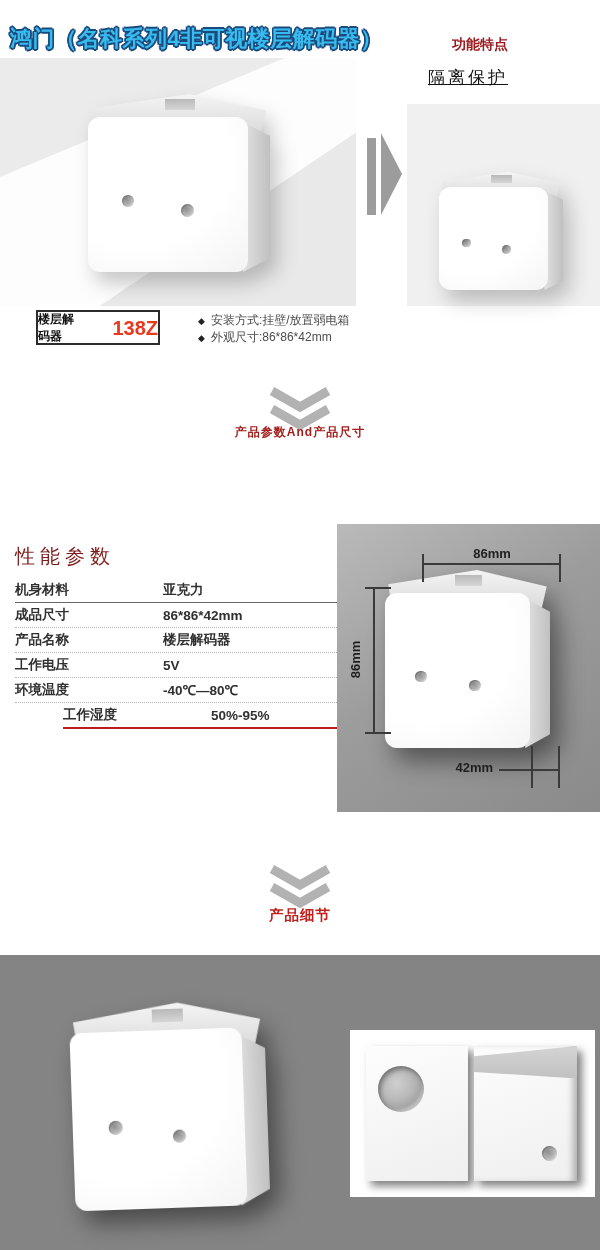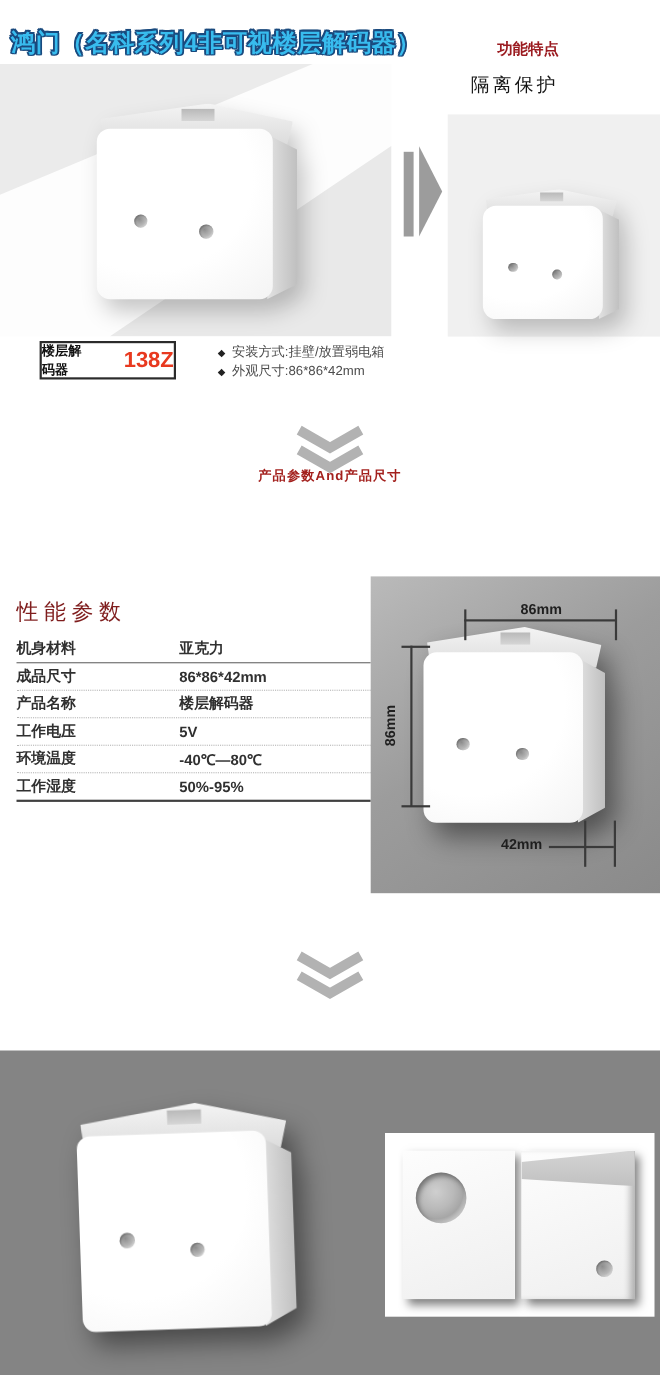--- a/index.html
+++ b/index.html
@@ -36,21 +36,21 @@
     background:radial-gradient(130% 120% at 30% 30%,#ffffff 45%,#f5f5f5 75%,#ebebeb 100%);}
   .hole{position:absolute;width:8%;padding-top:8%;border-radius:50%;
     background:radial-gradient(circle at 38% 35%,#8e8e8e 0%,#b7b7b7 55%,#e4e4e4 85%);
     box-shadow:inset 1px 1px 2px rgba(0,0,0,.35),0 1px 1px rgba(255,255,255,.8);}
   .hole-l{left:21%;top:50%;}
   .hole-r{left:58%;top:56%;}
 
   
   .feature-heading{position:absolute;left:452px;top:36px;font-size:14px;font-weight:bold;color:#9b1b20;}
   .feature-item{position:absolute;left:428px;top:66px;font-size:17px;color:#141414;
-    letter-spacing:3px;font-family:"Liberation Serif",serif;}
+    letter-spacing:3px;font-family:"Liberation Serif",serif;text-decoration:underline;}
   .big-arrow-bar{position:absolute;left:367px;top:138px;width:9px;height:77px;background:#9c9c9c;}
   .big-arrow-head{position:absolute;left:381px;top:133px;width:0;height:0;
     border-top:41px solid transparent;border-bottom:41px solid transparent;border-left:21px solid #9c9c9c;}
   .feature-panel{position:absolute;left:407px;top:104px;width:193px;height:202px;background:#f0f0f0;}
 
   
   .product-tag{position:absolute;left:36px;top:310px;width:120px;height:31px;border:2px solid #2b2b2b;
     display:flex;align-items:center;justify-content:center;gap:4px;background:#fff;}
   .tag-name{font-size:12px;font-weight:bold;color:#111;}
   .tag-model{font-size:20px;font-weight:bold;color:#e8391f;line-height:1;margin-left:26px;}
@@ -67,21 +67,21 @@
 
   
   .perf-heading{position:absolute;left:15px;top:543px;font-size:20px;color:#7f1d1d;
     letter-spacing:5px;font-weight:500;}
   .perf-table{position:absolute;left:15px;top:578px;width:322px;}
   .perf-row{display:flex;align-items:center;height:24px;font-weight:bold;}
   .perf-label{width:148px;font-size:13.5px;color:#303030;}
   .perf-value{font-size:13.5px;color:#303030;}
   .b-solid{border-bottom:1px solid #666;}
   .b-dot{border-bottom:1px dotted #b5b5b5;}
-  .b-end{border-bottom:2px solid #404040;}
+  .b-end{border-bottom:2px solid #b91c1c;margin-left:48px;}
 
   
   .dim-box{position:absolute;left:337px;top:524px;width:263px;height:288px;overflow:hidden;
     background:linear-gradient(145deg,#bababa 0%,#9c9c9c 45%,#8a8a8a 100%);}
   .dim-line{position:absolute;background:#3a3a3a;}
   .dim-label{position:absolute;font-size:13px;font-weight:bold;color:#1f1f1f;}
 
   
   .detail-section{position:absolute;left:0;top:955px;width:600px;height:295px;background:#848484;}
   .detail-panel{position:absolute;left:350px;top:75px;width:245px;height:167px;background:#ffffff;}
@@ -210,20 +210,21 @@
     <div class="dim-label" style="left:96px;top:236px;width:60px;text-align:right;">42mm</div>
     <div class="dim-line" style="left:162px;top:245px;width:59px;height:1.5px;"></div>
     <div class="dim-line" style="left:194px;top:222px;width:1.5px;height:42px;"></div>
     <div class="dim-line" style="left:221px;top:222px;width:1.5px;height:42px;"></div>
   </div>
 
   <svg class="chevrons" style="left:269px;top:864px;" viewBox="0 0 62 46">
     <polyline points="3,5 31,21 59,5" fill="none" stroke="#b2b2b2" stroke-width="9"></polyline>
     <polyline points="3,23 31,39 59,23" fill="none" stroke="#b2b2b2" stroke-width="9"></polyline>
   </svg>
+  <div class="divider-title divider-title-2">产品细节</div>
 
   <div class="detail-section">
     <div class="device dev-strong" style="left:72px;top:48px;width:195px;height:205px;transform:rotate(-2deg);">
       <div class="dev-top">
         <div class="dev-notch"></div>
       </div>
       <div class="dev-side"></div>
       <div class="dev-front">
         <span class="hole hole-l"></span>
         <span class="hole hole-r"></span>

